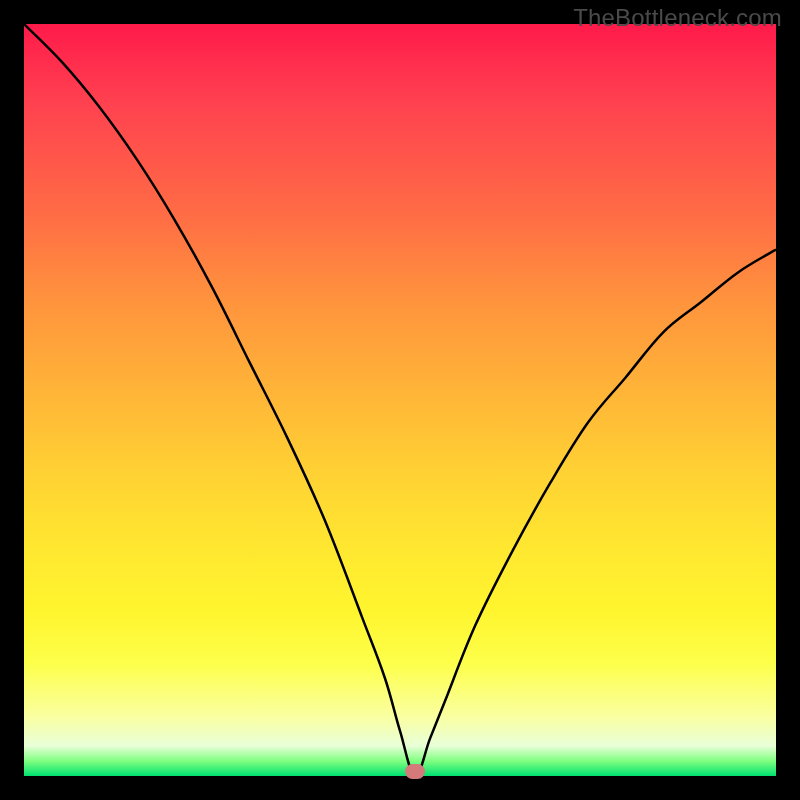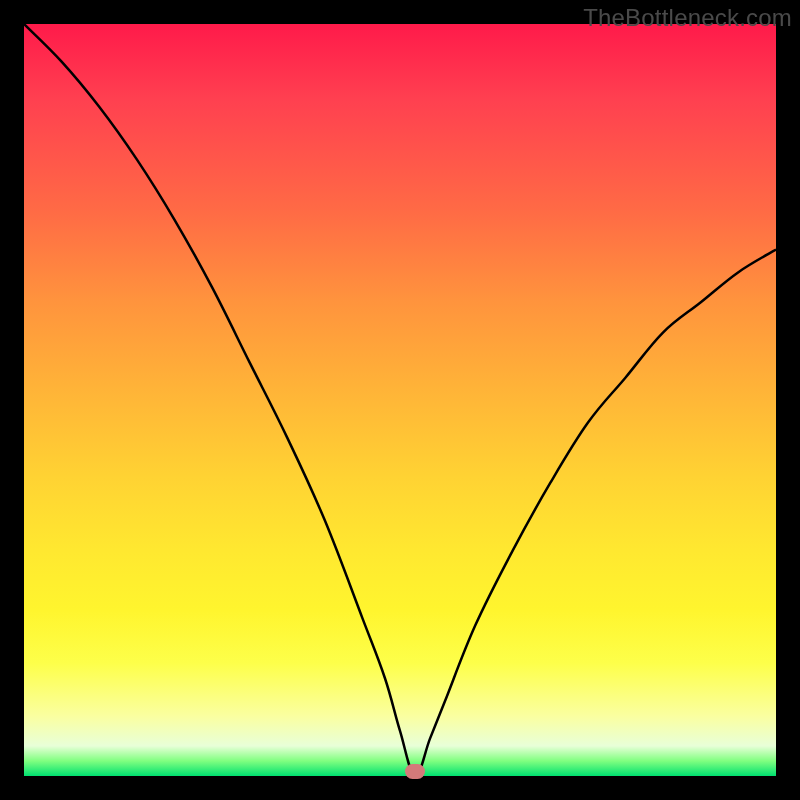--- a/index.html
+++ b/index.html
@@ -47,21 +47,21 @@
     position: absolute;
     left: 0;
     top: 0;
     width: 100%;
     height: 100%;
     pointer-events: none;
   }
   .watermark {
     position: absolute;
     top: 4px;
-    right: 8px;
+    right: 18px;
     color: #4a4a4a;
     font-size: 24px;
     font-weight: 400;
     letter-spacing: 0.2px;
   }
   .marker {
     position: absolute;
     width: 20px;
     height: 15px;
     border-radius: 999px;

